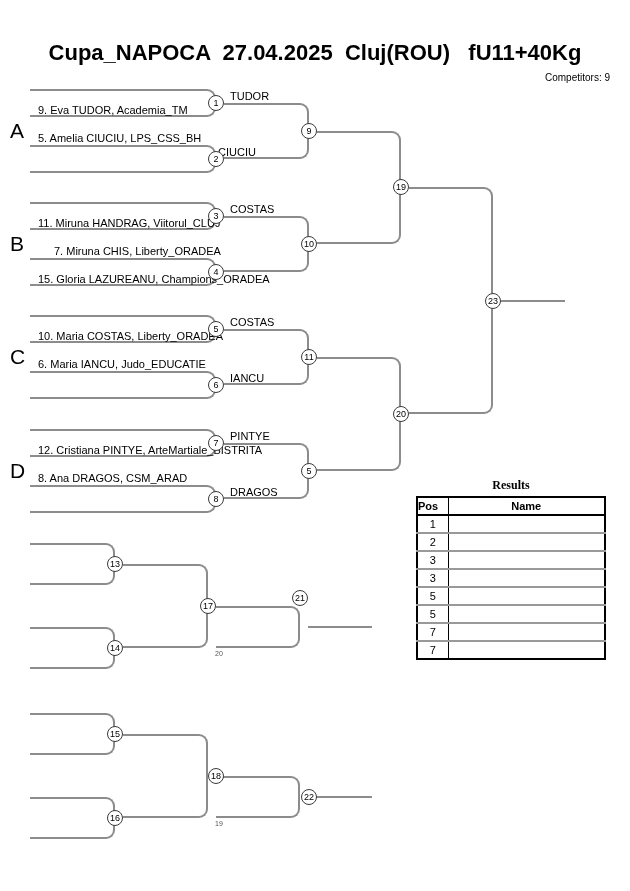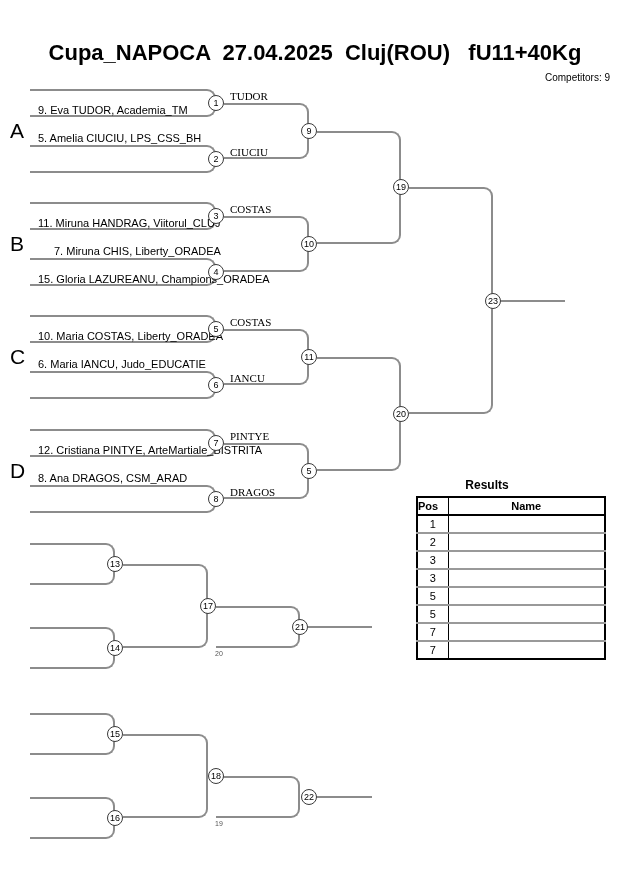--- a/index.html
+++ b/index.html
@@ -19,27 +19,27 @@
   .et { position:absolute; border-top:2px solid #8c8c8c; border-right:2px solid #8c8c8c; border-top-right-radius:9px; }
   .eb { position:absolute; border-bottom:2px solid #8c8c8c; border-right:2px solid #8c8c8c; border-bottom-right-radius:9px; }
   .hline { position:absolute; height:2px; background:#8c8c8c; }
   .circle {
     position:absolute; width:16px; height:16px; border-radius:50%;
     background:#fff; border:1.5px solid #3a3a3a; z-index:2;
     display:flex; align-items:center; justify-content:center;
     font-size:9px; line-height:9px;
   }
   .entry  { position:absolute; font-size:11px; line-height:12px; white-space:nowrap; z-index:1; }
-  .winner { position:absolute; font-size:11px; line-height:11px; white-space:nowrap; z-index:1;font-family:Liberation Serif, serif; }
+  .winner { position:absolute; font-size:11px; line-height:11px; white-space:nowrap; z-index:1; }
   .glabel { position:absolute; left:10px; font-size:21px; line-height:22px; }
   .feeder { position:absolute; font-size:7px; line-height:7px; color:#555; }
   
   .results-title {
-    position:absolute; left:392px; top:478px; width:190px;
-    text-align:center; font-size:12px; font-weight:bold;
+    position:absolute; left:416px; top:478px; width:190px;
+    text-align:center; font-size:12px; font-weight:bold;font-family:Liberation Serif, serif;
   }
   table.results {
     position:absolute; left:416px; top:496px; width:190px;
     border-collapse:collapse; table-layout:fixed; border:2px solid #000;
   }
   table.results th, table.results td { height:18px; padding:0; font-size:11px; }
   table.results th { border-bottom:2px solid #000; font-weight:bold; }
   th.cpos { width:31px; text-align:left; padding-left:4px; border-right:1px solid #000; }
   th.cname { text-align:center; }
   td.pos { width:31px; text-align:center; border-right:1px solid #000; }
@@ -56,21 +56,21 @@
   <div class="glabel" style="top:120px">A</div>
   <div class="et" style="left:30px;top:89px;width:186px;height:14px"></div>
   <div class="eb" style="left:30px;top:103px;width:186px;height:14px"></div>
   <div class="entry" style="left:38px;top:104px">9. Eva TUDOR, Academia_TM</div>
   <div class="et" style="left:30px;top:145px;width:186px;height:14px"></div>
   <div class="eb" style="left:30px;top:159px;width:186px;height:14px"></div>
   <div class="entry" style="left:38px;top:132px">5. Amelia CIUCIU, LPS_CSS_BH</div>
   <div class="circle" style="left:208px;top:95px">1</div>
   <div class="circle" style="left:208px;top:151px">2</div>
   <div class="winner" style="left:230px;top:91px">TUDOR</div>
-  <div class="winner" style="left:230px;top:147px">CIUCIU</div>
+  <div class="winner" style="left:218px;top:147px">CIUCIU</div>
   <div class="et" style="left:224px;top:103px;width:85px;height:28px"></div>
   <div class="eb" style="left:224px;top:131px;width:85px;height:28px"></div>
   <div class="circle" style="left:301px;top:123px">9</div>
 
   <div class="glabel" style="top:233px">B</div>
   <div class="et" style="left:30px;top:202px;width:186px;height:14px"></div>
   <div class="eb" style="left:30px;top:216px;width:186px;height:14px"></div>
   <div class="entry" style="left:38px;top:217px">11. Miruna HANDRAG, Viitorul_CLUJ</div>
   <div class="et" style="left:30px;top:258px;width:186px;height:14px"></div>
   <div class="eb" style="left:30px;top:272px;width:186px;height:14px"></div>
@@ -129,21 +129,21 @@
   <div class="circle" style="left:107px;top:556px">13</div>
   <div class="et" style="left:30px;top:627px;width:85px;height:21px"></div>
   <div class="eb" style="left:30px;top:648px;width:85px;height:21px"></div>
   <div class="circle" style="left:107px;top:640px">14</div>
   <div class="et" style="left:123px;top:564px;width:85px;height:42px"></div>
   <div class="eb" style="left:123px;top:606px;width:85px;height:42px"></div>
   <div class="circle" style="left:200px;top:598px">17</div>
   <div class="et" style="left:216px;top:606px;width:84px;height:21px"></div>
   <div class="eb" style="left:216px;top:627px;width:84px;height:21px"></div>
   <div class="feeder" style="left:215px;top:650px">20</div>
-  <div class="circle" style="left:292px;top:619px">21</div>
+  <div class="circle" style="left:292px;top:590px">21</div>
   <div class="hline" style="left:308px;top:626px;width:64px"></div>
 
   <div class="et" style="left:30px;top:713px;width:85px;height:21px"></div>
   <div class="eb" style="left:30px;top:734px;width:85px;height:21px"></div>
   <div class="circle" style="left:107px;top:726px">15</div>
   <div class="et" style="left:30px;top:797px;width:85px;height:21px"></div>
   <div class="eb" style="left:30px;top:818px;width:85px;height:21px"></div>
   <div class="circle" style="left:107px;top:810px">16</div>
   <div class="et" style="left:123px;top:734px;width:85px;height:42px"></div>
   <div class="eb" style="left:123px;top:776px;width:85px;height:42px"></div>

